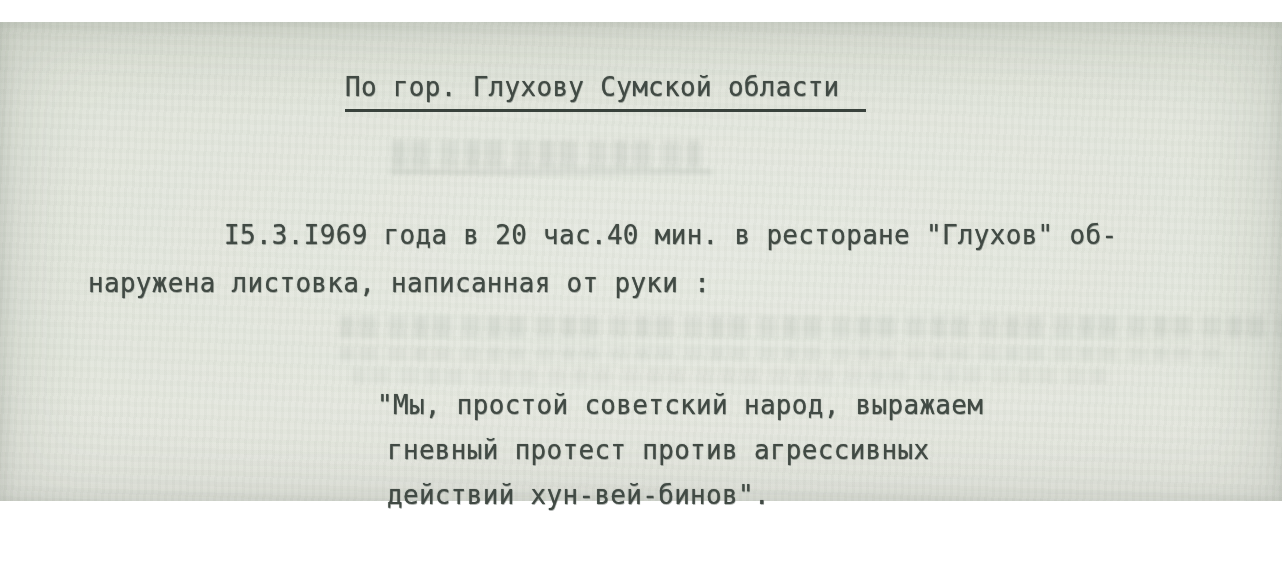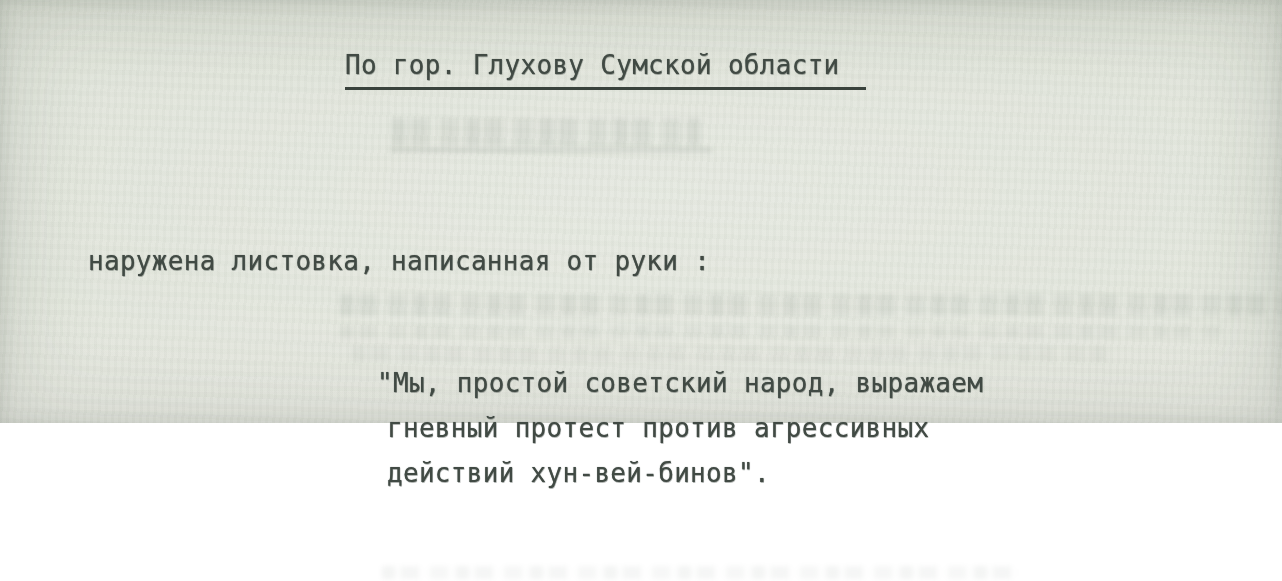--- a/index.html
+++ b/index.html
@@ -8,27 +8,28 @@
   }
   body {
     width: 1282px;
     height: 581px;
     overflow: hidden;
     font-family: "DejaVu Sans Mono", "Liberation Mono", monospace;
   }
   .paper {
     position: relative;
     width: 1282px;
-    height: 423px;
+    height: 479px;
     background:
       radial-gradient(ellipse 120% 100% at 52% 45%, rgba(255,255,255,0.18) 0%, rgba(255,255,255,0.0) 60%),
       linear-gradient(180deg, #dde1d6 0%, #e0e4da 18%, #e1e5db 70%, #e6e8e0 96%, #e8eae2 100%);
     box-shadow:
       inset 0 0 90px rgba(95,105,95,0.22),
       inset 0 0 18px rgba(90,100,90,0.18);
+    margin-top: 22px;
   }
   
   .grain {
     position: absolute;
     inset: 0;
     background:
       repeating-linear-gradient(93deg, rgba(120,130,118,0.035) 0 3px, rgba(255,255,255,0.03) 3px 7px),
       repeating-linear-gradient(2deg, rgba(120,130,118,0.025) 0 5px, rgba(255,255,255,0.02) 5px 11px);
     pointer-events: none;
   }
@@ -100,20 +101,21 @@
     </div>
   <div class="bleed bleed-line-3">
       <div class="bleed-texture"></div>
     </div>
   <div class="bleed bleed-line-bottom">
       <div class="bleed-texture"></div>
     </div>
 
   <div class="typed title">По гор. Глухову Сумской области</div>
 
+  <div class="typed p-line1">I5.3.I969 года в 20 час.40 мин. в ресторане "Глухов" об-</div>
 
   <div class="typed p-line2">наружена листовка, написанная от руки :</div>
 
   <div class="typed q-line1">"Мы, простой советский народ, выражаем</div>
 
   <div class="typed q-line2">гневный протест против агрессивных</div>
 
   <div class="typed q-line3">действий хун-вей-бинов".</div>
 
 </div>

